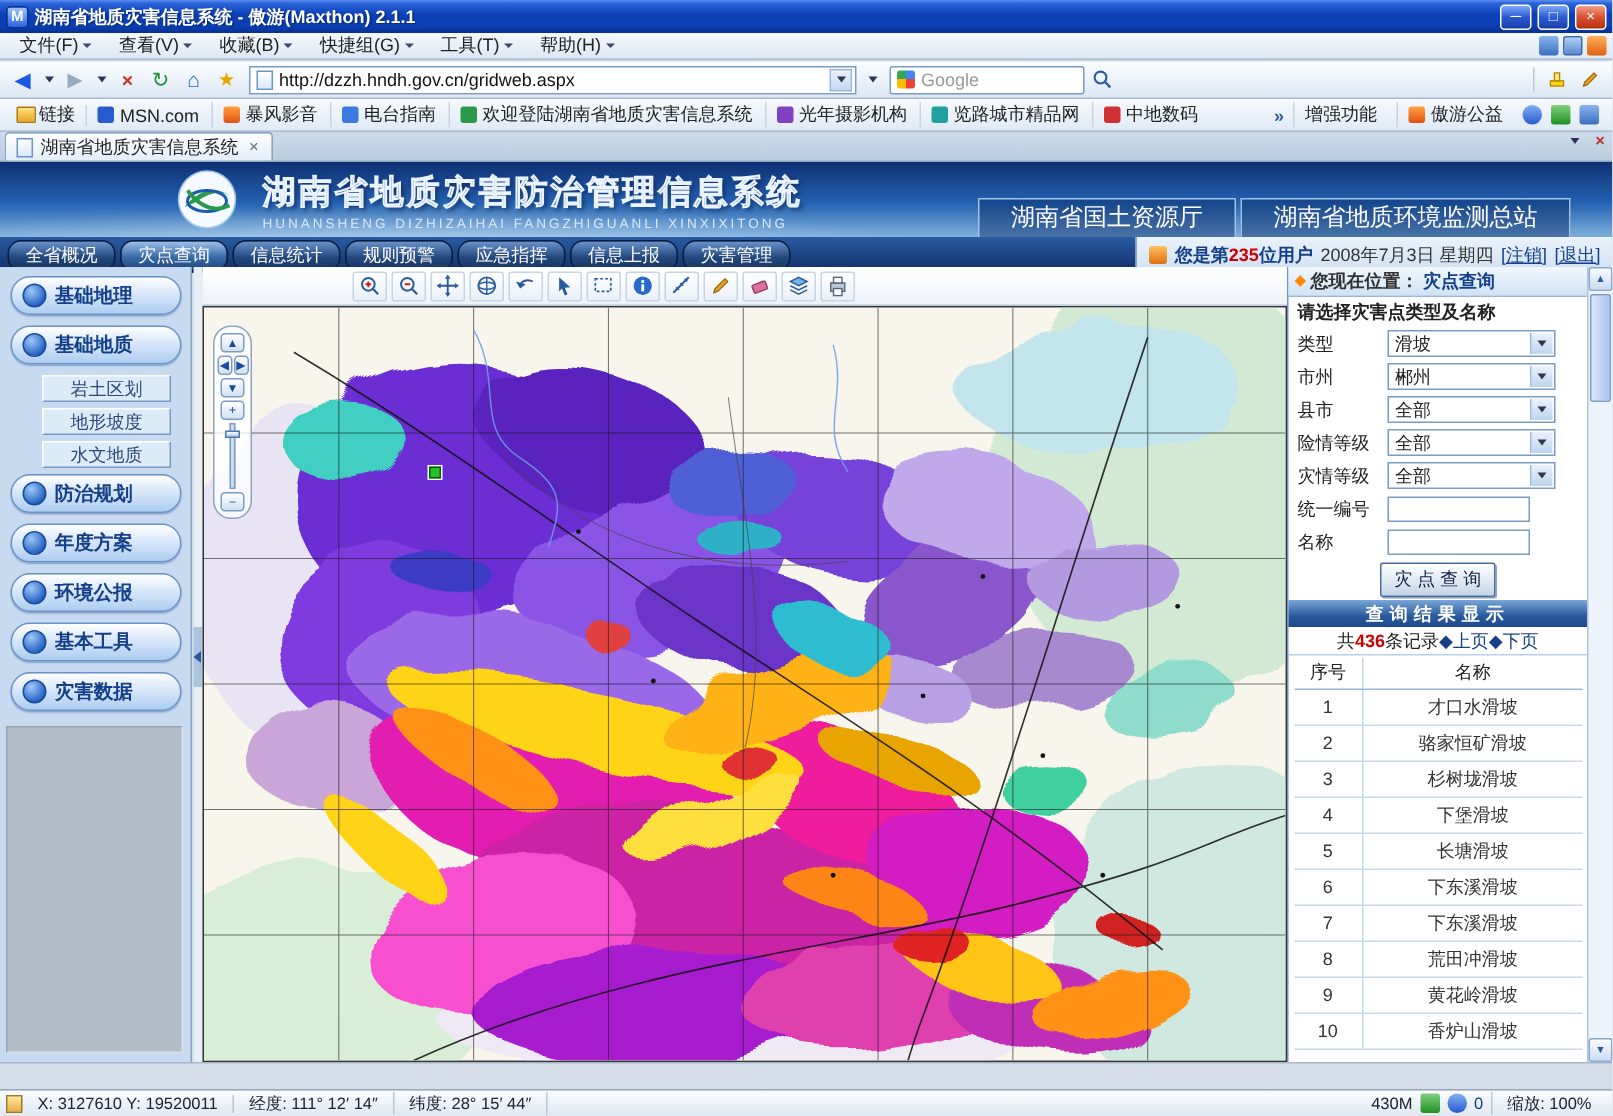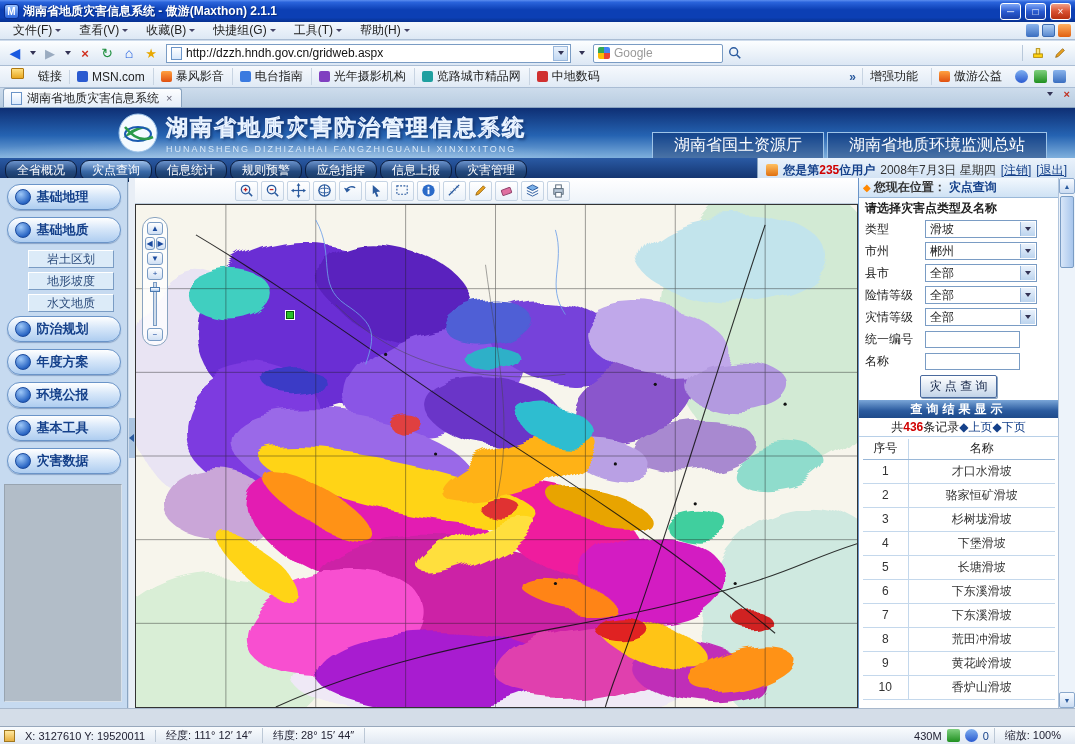--- a/index.html
+++ b/index.html
@@ -40,37 +40,37 @@
 .pageico{width:11px;height:13px;background:linear-gradient(#fff,#d8e8fc);border:1px solid #6a94c8;display:inline-block;flex:none}
 .addrtext{flex:1;color:#111;white-space:nowrap;overflow:hidden}
 .addrbtn{width:15px;height:15px;background:linear-gradient(#eaf2fc,#c2d8f2);border:1px solid #9ab8dc;display:flex;align-items:center;justify-content:center;cursor:pointer}
 .search{width:130px;height:19px;background:#fff;border:1px solid #7a9cc4;border-radius:2px;display:flex;align-items:center;gap:4px;padding:0 4px;margin-left:4px}
 .gico{width:12px;height:12px;border-radius:2px;background:conic-gradient(#4285f4 0 25%,#ea4335 0 50%,#fbbc05 0 75%,#34a853 0);display:inline-block}
 .stext{color:#999}
 .sep{width:1px;height:16px;background:#b8c8da;margin:0 3px}
 .spacer{flex:1}
 
 .linksbar{position:absolute;top:66px;left:0;right:0;height:22px;background:linear-gradient(#f6f9fd,#e0eaf5);border-bottom:1px solid #aabdd4;display:flex;align-items:center;gap:1px;padding:0 5px;white-space:nowrap;overflow:hidden}
-.llabel{display:flex;align-items:flex-start;gap:14px;padding:0 6px;cursor:pointer}
+.llabel{display:flex;align-items:center;gap:2px;padding:0 6px;cursor:pointer}
 .folderico{width:13px;height:11px;background:linear-gradient(#ffe080,#e8a820);border:1px solid #b07810;border-radius:1px;display:inline-block}
 .litem{display:flex;align-items:center;gap:4px;padding:0 7px;border-left:1px solid #c8d4e2;cursor:pointer}
 .lico{width:11px;height:11px;border-radius:2px;display:inline-block}
 .c1{background:#2a5ad0}.c2{background:linear-gradient(#ffa040,#e05010)}.c3{background:#3a7ae0}.c4{background:#2a9a4a}.c5{background:#8040c0}.c6{background:#20a0a0}.c7{background:#d03030}
 .lb-right{margin-left:auto;display:flex;align-items:center;gap:6px;padding-right:4px}
 .morech{color:#2a5a9e;font-weight:bold;cursor:pointer}
 
 .tabbar{position:absolute;top:88px;left:0;right:0;height:20px;background:linear-gradient(#cddcec,#b8cce0);border-bottom:1px solid #8aa4c0;display:flex;align-items:flex-end;padding:0 3px}
 .tab{height:19px;display:flex;align-items:center;gap:5px;padding:0 7px;background:linear-gradient(#fdfeff,#e4edf8);border:1px solid #8aa4c0;border-bottom:none;border-radius:3px 3px 0 0;cursor:pointer}
 .tabx{color:#667;font-size:11px;cursor:pointer;padding:0 2px}
 .tabx.big{color:#c03020;font-weight:bold}
 .tb-right{margin-left:auto;display:flex;align-items:center;gap:6px;padding-bottom:3px}
 
 .banner{position:absolute;top:108px;left:0;right:0;height:50px;background:radial-gradient(ellipse 60% 130% at 25% 135%,rgba(255,255,255,.5),rgba(255,255,255,0) 60%),linear-gradient(180deg,#0e2f74 0%,#2563b2 55%,#7fb0dd 100%);display:flex;align-items:center;overflow:hidden}
 .logo{width:40px;height:40px;margin-left:118px;flex:none}
-.btitles{margin-left:8px}
+.btitles{margin-left:17px}
 .btitle{font-size:22px;font-weight:bold;letter-spacing:2px;color:#16449c;-webkit-text-stroke:.6px #eaf4ff;text-shadow:2px 2px 3px rgba(5,20,60,.55);white-space:nowrap}
 .bsub{font-size:9px;letter-spacing:2px;color:#d8e8f8;margin-top:1px}
 .blinks{margin-left:auto;margin-right:28px;align-self:flex-end;display:flex;gap:3px}
 .blink{padding:2px 21px;border:1px solid #9ec4e8;border-bottom:none;background:rgba(8,40,100,.45);color:#fff;cursor:pointer;white-space:nowrap;font-size:16px}
 
 .navtabs{position:absolute;top:158px;left:0;right:0;height:24px;display:flex}
 .ntabs{flex:1;background:linear-gradient(#2a5aa4,#102e66);display:flex;align-items:center;padding-left:5px;gap:3px}
 .ntab{padding:1px 11px;color:#fff;background:linear-gradient(#6a92cc,#23497e 55%,#16355f);border:1px solid #0a1c3e;border-radius:9px;cursor:pointer;white-space:nowrap}
 .ntab.active{background:linear-gradient(#9ec0ea,#3a6aa8 55%,#1e4679)}
 .nuser{background:linear-gradient(#eaf2fb,#cfe0f2);display:flex;align-items:center;gap:5px;padding:0 8px;border-left:1px solid #8aa4c0;white-space:nowrap}
@@ -223,20 +223,24 @@
         <i class="lico c1"></i>
         <span>MSN.com</span>
       </span>
     <span class="litem">
         <i class="lico c2"></i>
         <span>暴风影音</span>
       </span>
     <span class="litem">
         <i class="lico c3"></i>
         <span>电台指南</span>
+      </span>
+    <span class="litem">
+        <i class="lico c4"></i>
+        <span>欢迎登陆湖南省地质灾害信息系统</span>
       </span>
     <span class="litem">
         <i class="lico c5"></i>
         <span>光年摄影机构</span>
       </span>
     <span class="litem">
         <i class="lico c6"></i>
         <span>览路城市精品网</span>
       </span>
     <span class="litem">

